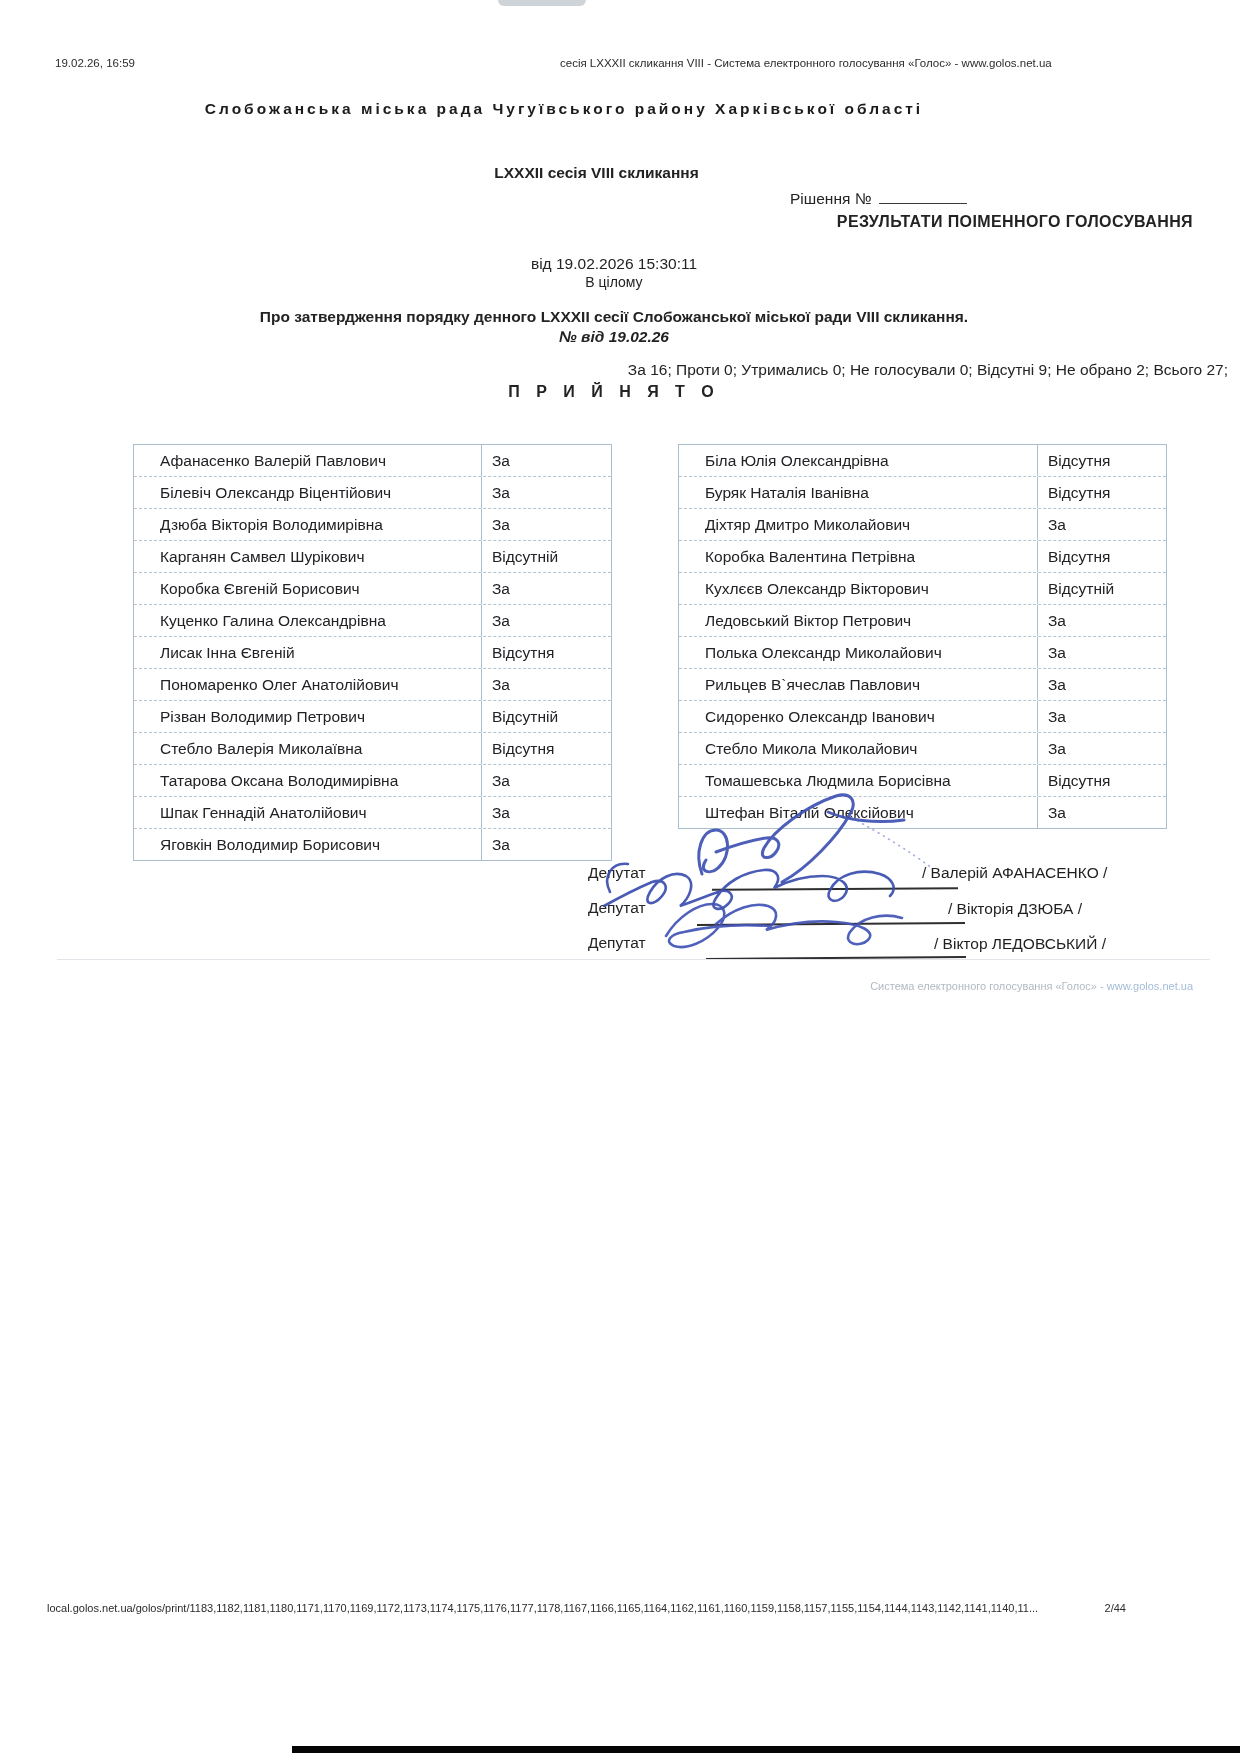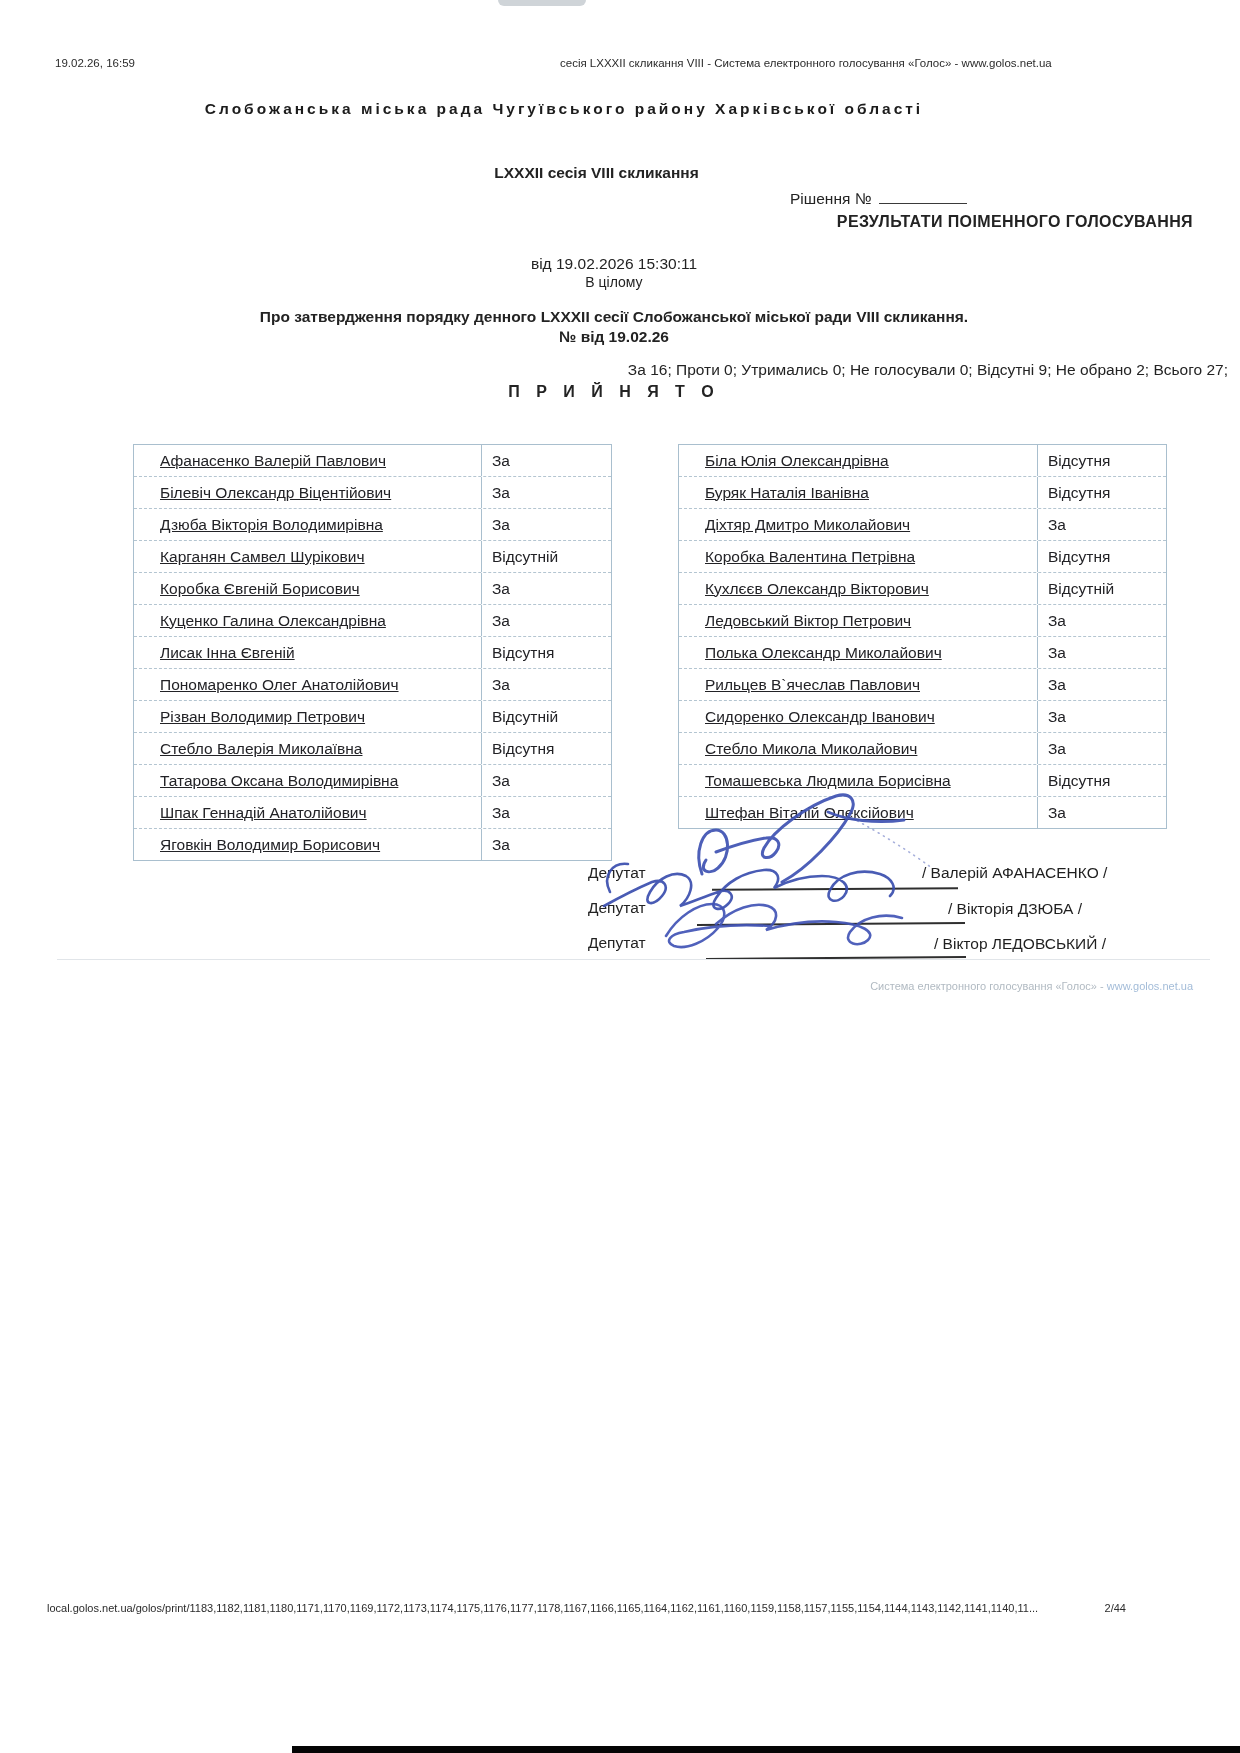--- a/index.html
+++ b/index.html
@@ -29,31 +29,31 @@
 
   
   .doc-title{left:0;right:140px;top:100px;text-align:center;font-size:15.5px;font-weight:700;letter-spacing:3px;color:#1c1c1c;}
   .session{left:0;right:75px;top:164px;text-align:center;font-size:15.5px;font-weight:700;}
   .decision{left:790px;top:190px;font-size:15.5px;}
   .decision .uline{display:inline-block;width:88px;height:13px;border-bottom:1.5px solid #3a3a3a;margin-left:8px;}
   .results{left:0;right:75px;top:213px;text-align:right;font-size:16px;font-weight:700;letter-spacing:.4px;}
   .vdate{left:0;right:40px;top:255px;text-align:center;font-size:15.5px;}
   .vscope{left:0;right:40px;top:274px;text-align:center;font-size:14px;}
   .subject{left:0;right:40px;top:308px;text-align:center;font-size:15.5px;font-weight:700;}
-  .subject2{left:0;right:40px;top:328px;text-align:center;font-size:15.5px;font-weight:700;}
+  .subject2{left:0;right:40px;top:328px;text-align:center;font-size:15.5px;font-weight:700;font-style:italic;}
   .totals{left:0;right:40px;top:361px;text-align:right;font-size:15.5px;}
   .verdict{left:0;right:40px;top:383px;text-align:center;font-size:16px;font-weight:700;letter-spacing:6px;}
 
   
   .vtable{position:absolute;top:444px;border:1px solid #a9bfce;font-size:15.5px;color:#222226;}
   .vtable-left{left:133px;width:477px;}
   .vtable-right{left:678px;width:487px;}
   .vt-row{display:flex;height:31px;align-items:center;border-bottom:1px dashed #b4c5d1;}
   .vt-row:last-child{border-bottom:none;}
-  .vt-name{height:100%;display:flex;align-items:center;padding-left:26px;border-right:1px solid #a9bfce;overflow:hidden;white-space:nowrap;text-decoration:underline;}
+  .vt-name{height:100%;display:flex;align-items:center;padding-left:26px;border-right:1px solid #a9bfce;overflow:hidden;white-space:nowrap;}
   .vtable-left .vt-name{width:321px;}
   .vtable-right .vt-name{width:332px;}
   .vt-vote{padding-left:10px;white-space:nowrap;}
 
   
   .sig-label{font-size:15.5px;color:#232323;}
   .sig-name{font-size:15.5px;color:#1f1f1f;}
   .sig-line{position:absolute;height:0;border-top:2px solid #2f2f2f;transform:rotate(-.4deg);}
   .scribble{position:absolute;pointer-events:none;}
 </style>

